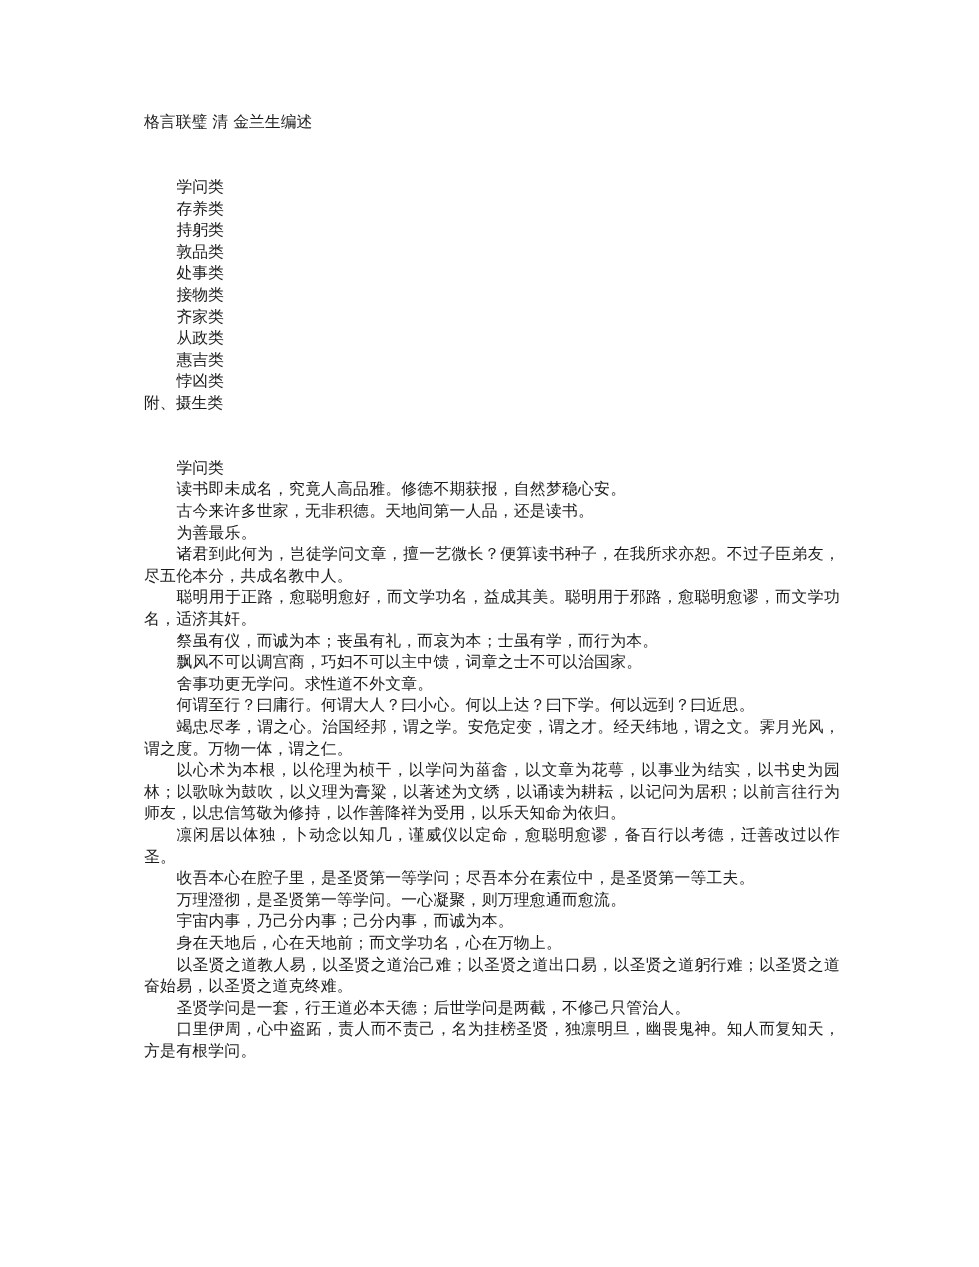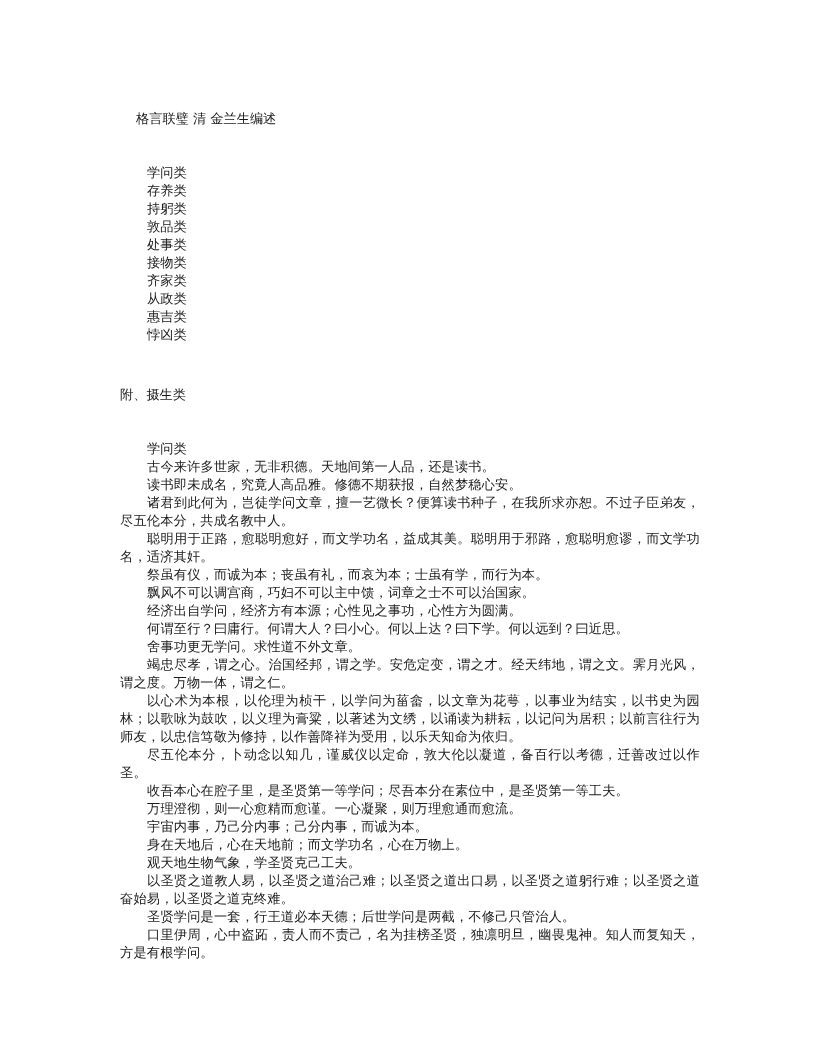--- a/index.html
+++ b/index.html
@@ -17,35 +17,34 @@
     }
     .page {
       position: absolute;
       left: 120px;
       top: 94px;
       width: 580px;
       font-size: 13.2px;
       line-height: 18px;
     }
     .title {
-      margin: 16px;
+      margin: 0;
       height: 18px;
       white-space: nowrap;
     }
     .toc {
       margin-top: 36px;
     }
     .toc-item {
       padding-left: 27px;
       height: 18px;
       white-space: nowrap;
     }
     .toc-item.outdent {
       padding-left: 0;
-      margin-top: 42px;
     }
     .section {
       margin-top: 36px;
     }
     .section-heading {
       padding-left: 27px;
       height: 18px;
       white-space: nowrap;
     }
     .para {
@@ -72,35 +71,34 @@
       <div class="toc-item">齐家类</div>
       <div class="toc-item">从政类</div>
       <div class="toc-item">惠吉类</div>
       <div class="toc-item">悖凶类</div>
       <div class="toc-item outdent">附、摄生类</div>
     </div>
 
   <div class="section">
     <div class="section-heading">学问类</div>
     <div id="paras">
+        <p class="para">读书即未成名，究竟人高品雅。修德不期获报，自然梦稳心安。</p>
         <p class="para">古今来许多世家，无非积德。天地间第一人品，还是读书。</p>
-        <p class="para">读书即未成名，究竟人高品雅。修德不期获报，自然梦稳心安。</p>
+        <p class="para">为善最乐。</p>
         <p class="para">诸君到此何为，岂徒学问文章，擅一艺微长？便算读书种子，在我所求亦恕。不过子臣弟友，尽五伦本分，共成名教中人。</p>
         <p class="para">聪明用于正路，愈聪明愈好，而文学功名，益成其美。聪明用于邪路，愈聪明愈谬，而文学功名，适济其奸。</p>
         <p class="para">祭虽有仪，而诚为本；丧虽有礼，而哀为本；士虽有学，而行为本。</p>
         <p class="para">飘风不可以调宫商，巧妇不可以主中馈，词章之士不可以治国家。</p>
-        <p class="para">经济出自学问，经济方有本源；心性见之事功，心性方为圆满。</p>
+        <p class="para">舍事功更无学问。求性道不外文章。</p>
         <p class="para">何谓至行？曰庸行。何谓大人？曰小心。何以上达？曰下学。何以远到？曰近思。</p>
-        <p class="para">舍事功更无学问。求性道不外文章。</p>
         <p class="para">竭忠尽孝，谓之心。治国经邦，谓之学。安危定变，谓之才。经天纬地，谓之文。霁月光风，谓之度。万物一体，谓之仁。</p>
         <p class="para">以心术为本根，以伦理为桢干，以学问为菑畲，以文章为花萼，以事业为结实，以书史为园林；以歌咏为鼓吹，以义理为膏粱，以著述为文绣，以诵读为耕耘，以记问为居积；以前言往行为师友，以忠信笃敬为修持，以作善降祥为受用，以乐天知命为依归。</p>
-        <p class="para">尽五伦本分，卜动念以知几，谨威仪以定命，敦大伦以凝道，备百行以考德，迁善改过以作圣。</p>
+        <p class="para">凛闲居以体独，卜动念以知几，谨威仪以定命，愈聪明愈谬，备百行以考德，迁善改过以作圣。</p>
         <p class="para">收吾本心在腔子里，是圣贤第一等学问；尽吾本分在素位中，是圣贤第一等工夫。</p>
-        <p class="para">万理澄彻，则一心愈精而愈谨。一心凝聚，则万理愈通而愈流。</p>
+        <p class="para">万理澄彻，是圣贤第一等学问。一心凝聚，则万理愈通而愈流。</p>
         <p class="para">宇宙内事，乃己分内事；己分内事，而诚为本。</p>
         <p class="para">身在天地后，心在天地前；而文学功名，心在万物上。</p>
-        <p class="para">观天地生物气象，学圣贤克己工夫。</p>
         <p class="para">以圣贤之道教人易，以圣贤之道治己难；以圣贤之道出口易，以圣贤之道躬行难；以圣贤之道奋始易，以圣贤之道克终难。</p>
         <p class="para">圣贤学问是一套，行王道必本天德；后世学问是两截，不修己只管治人。</p>
         <p class="para">口里伊周，心中盗跖，责人而不责己，名为挂榜圣贤，独凛明旦，幽畏鬼神。知人而复知天，方是有根学问。</p>
       </div>
   </div>
 </div>
 
 </body></html>

